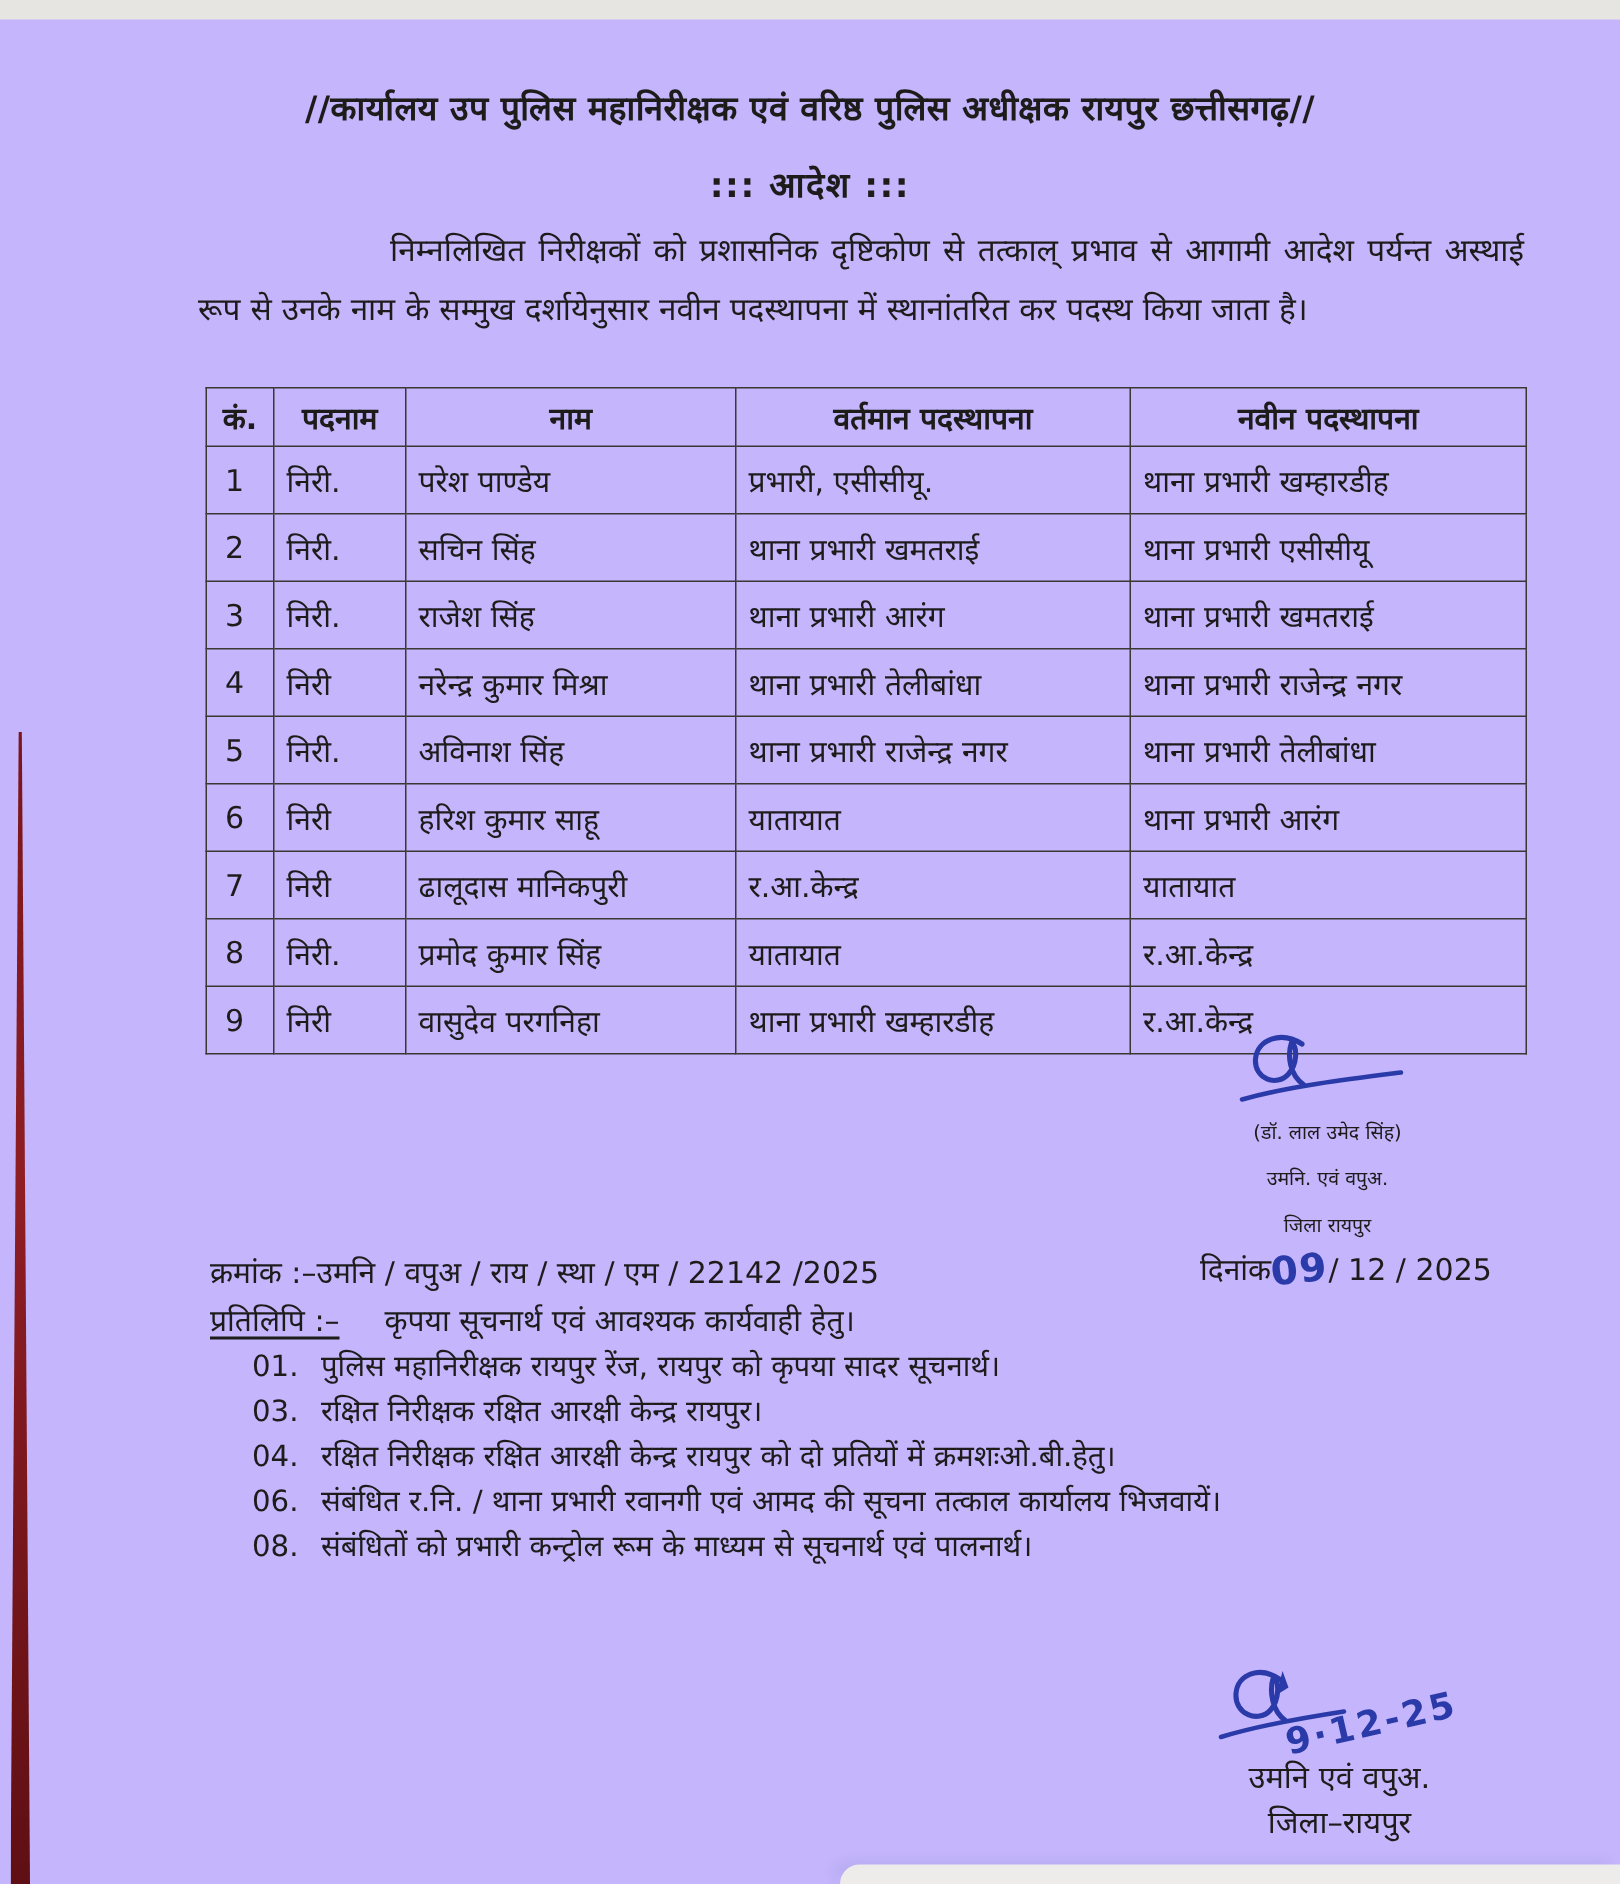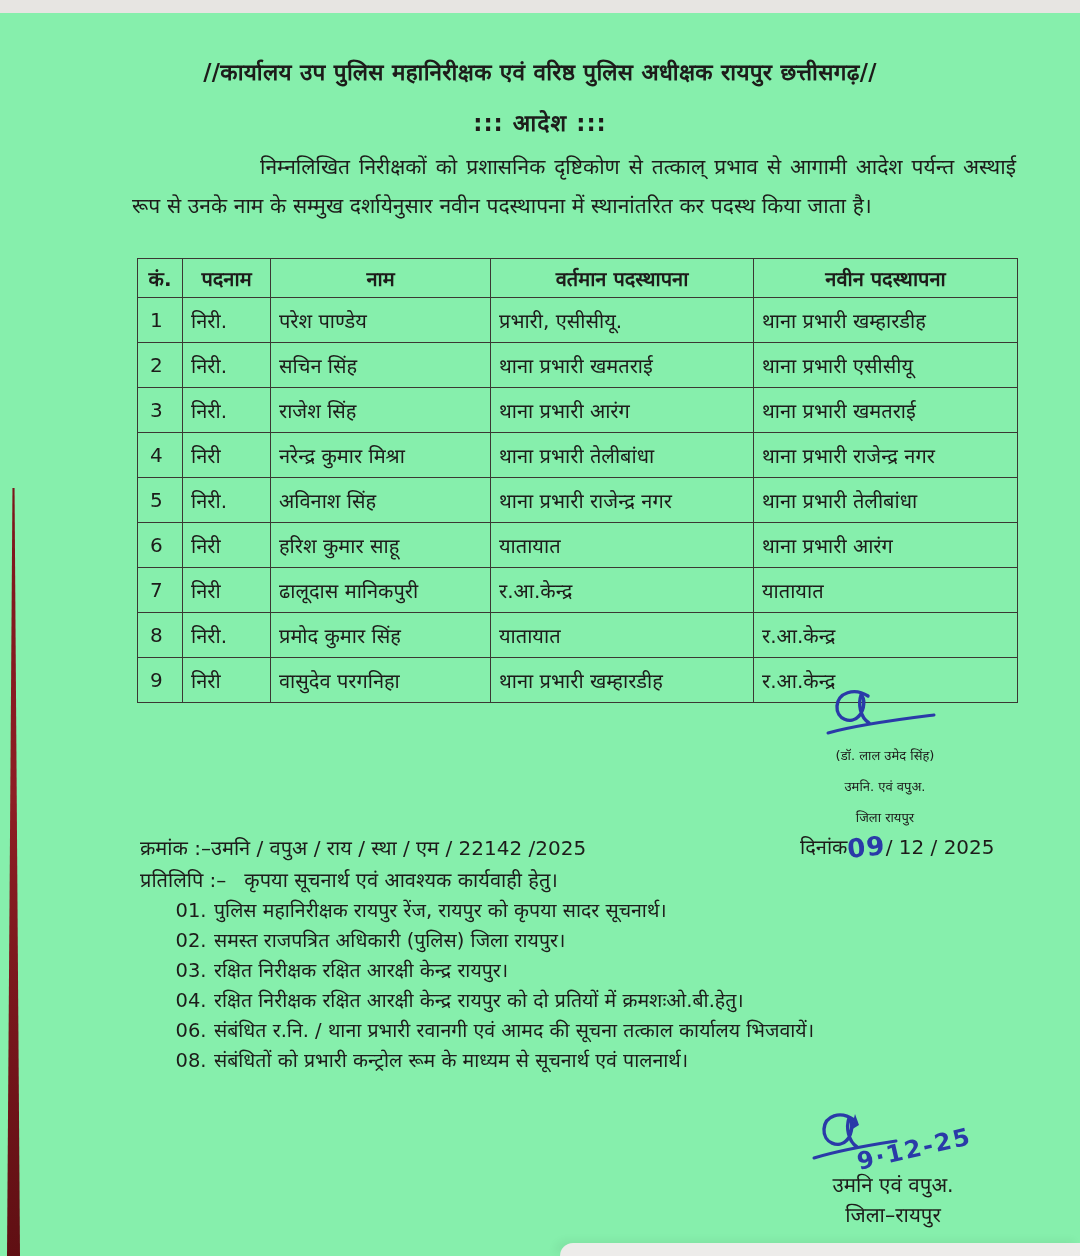--- a/index.html
+++ b/index.html
@@ -1,20 +1,20 @@
 <!DOCTYPE html>
 <html lang="hi"><head>
 <meta charset="utf-8">
 <style>
   html,body{margin:0;padding:0;background:#dcdad7;}
   .page{
     position:relative;
     width:1080px;height:1256px;
     margin:0 auto;
-    background:#86efac;
+    background:#c4b5fd;
     overflow:hidden;
     font-family:"DejaVu Sans","Liberation Sans",sans-serif;
     color:#1d1c1a;
   }
   .top-band{position:absolute;left:0;top:0;width:100%;height:13px;background:#e7e5e2;}
   .spine{
     position:absolute;left:7px;top:488px;width:13px;height:768px;
     background:linear-gradient(to bottom,#7a151b,#8e1e24 40%,#5f0f13);
     clip-path:polygon(42% 0,58% 0,100% 100%,0 100%);
   }
@@ -62,28 +62,28 @@
     display:inline-block;color:#2a3aa8;font-weight:700;font-size:26px;
     transform:rotate(-6deg) translateY(2px);letter-spacing:1px;
   }
   .kramank{
     position:absolute;left:140px;top:834px;font-size:20px;white-space:nowrap;
   }
   .kramank .lbl{}
   .pratilipi{
     position:absolute;left:140px;top:866px;font-size:20px;white-space:nowrap;
   }
-  .pratilipi .lbl{text-underline-offset:4px;margin-right:18px;}
+  .pratilipi .lbl{text-decoration:underline;text-underline-offset:4px;margin-right:30px;}
   .pratilipi .txt{font-weight:400;}
   .copies{
     position:absolute;left:168px;top:896px;width:850px;
     font-size:19.5px;line-height:30px;
   }
   .copy-row{display:flex;}
-  .copy-row .num{width:46px;flex:0 0 46px;text-align:center;}
+  .copy-row .num{width:46px;flex:0 0 46px;}
   .sig-bottom{
     position:absolute;left:768px;top:1108px;width:250px;
     text-align:center;font-size:20.5px;line-height:30px;
   }
   .sig-bottom .scrib-wrap{position:relative;height:62px;}
   .sig-bottom .scribble{position:absolute;left:42px;top:0;}
   .hand-date{
     position:absolute;left:88px;top:26px;
     color:#2a3aa8;font-size:24px;font-weight:600;
     transform:rotate(-13deg);letter-spacing:2px;white-space:nowrap;
@@ -204,24 +204,20 @@
   </div>
 
   <div class="pratilipi">
     <span class="lbl">प्रतिलिपि :–</span><span class="txt">कृपया सूचनार्थ एवं आवश्यक कार्यवाही हेतु।</span>
   </div>
 
   <div class="copies">
     <div class="copy-row">
         <span class="num">01.</span>
         <span>पुलिस महानिरीक्षक रायपुर रेंज, रायपुर को कृपया सादर सूचनार्थ।</span>
-      </div>
-    <div class="copy-row">
-        <span class="num">02.</span>
-        <span>समस्त राजपत्रित अधिकारी (पुलिस) जिला रायपुर।</span>
       </div>
     <div class="copy-row">
         <span class="num">03.</span>
         <span>रक्षित निरीक्षक रक्षित आरक्षी केन्द्र रायपुर।</span>
       </div>
     <div class="copy-row">
         <span class="num">04.</span>
         <span>रक्षित निरीक्षक रक्षित आरक्षी केन्द्र रायपुर को दो प्रतियों में क्रमशःओ.बी.हेतु।</span>
       </div>
     <div class="copy-row">

